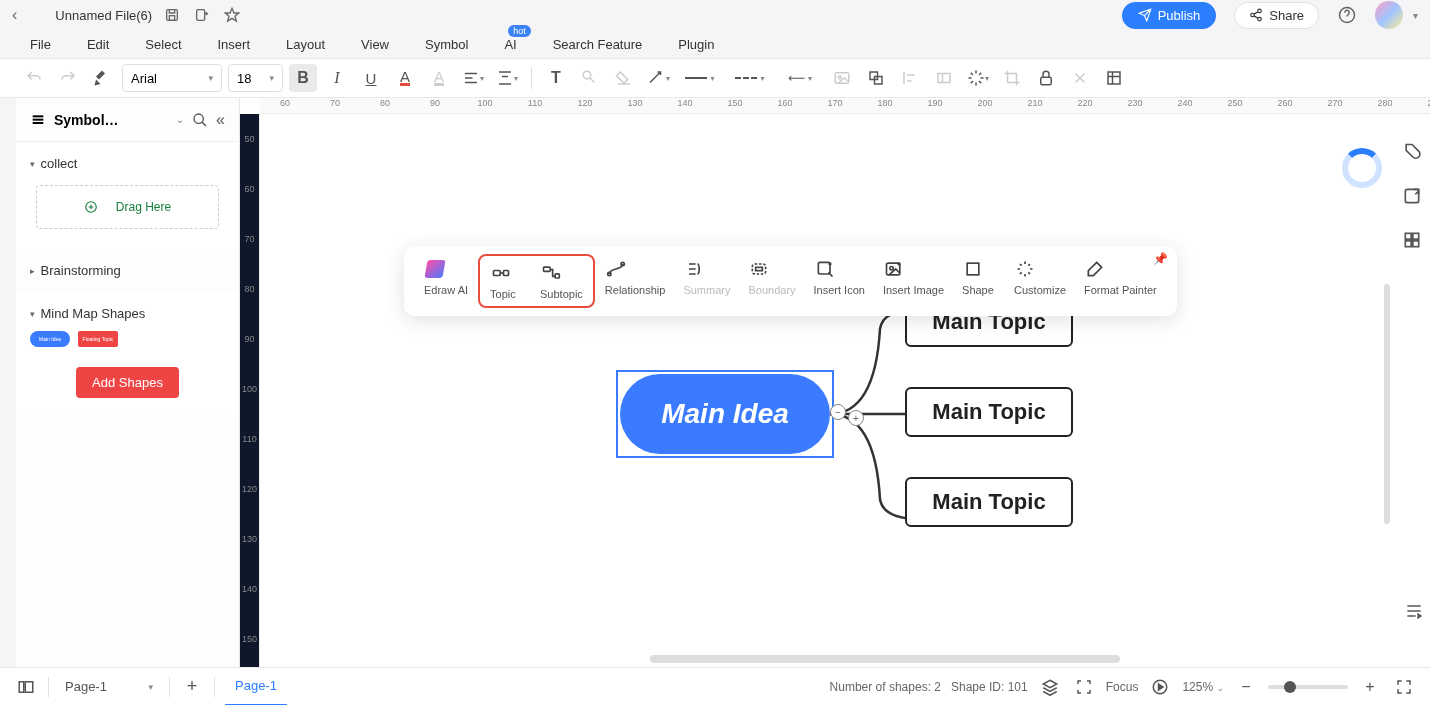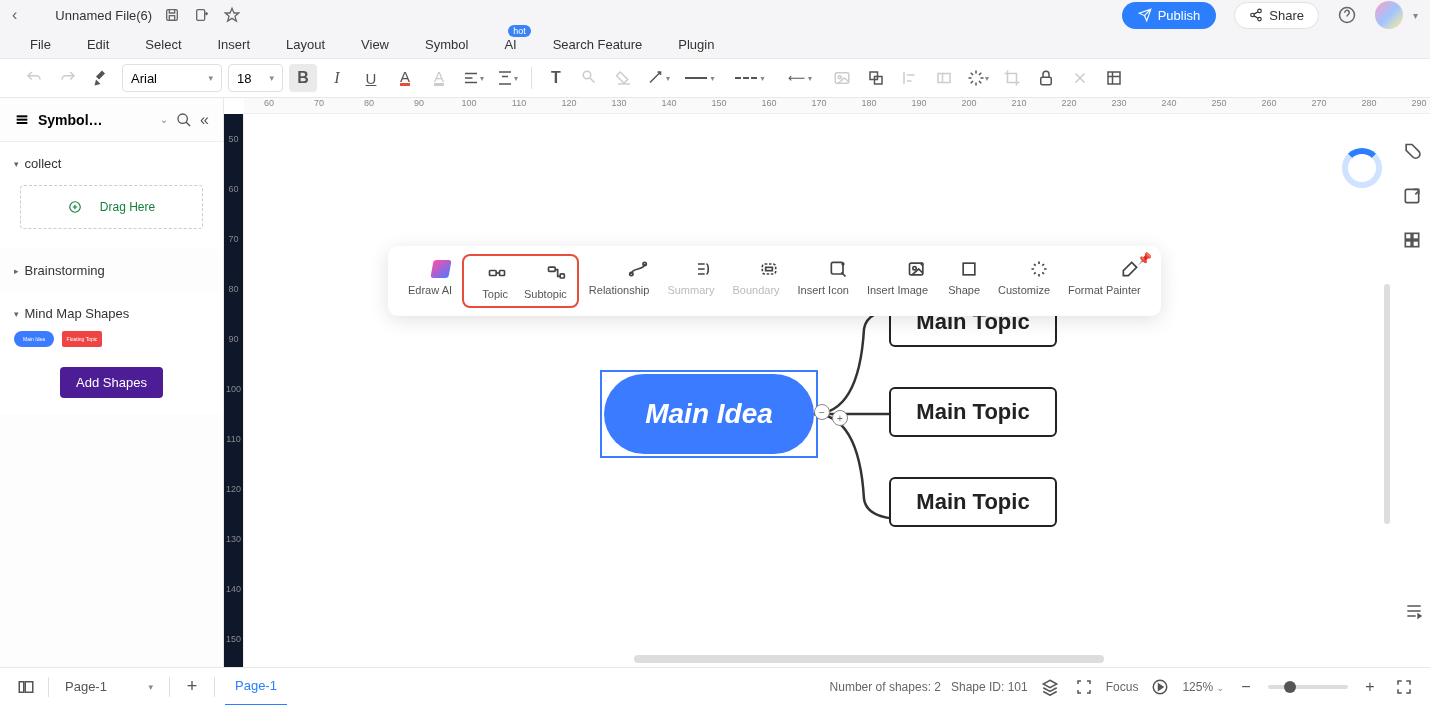--- a/index.html
+++ b/index.html
@@ -31,52 +31,52 @@
 .size-sel { width:55px; height:28px; border:1px solid #e0e0e0; border-radius:4px; display:flex; align-items:center; padding:0 8px; font-size:13px; justify-content:space-between; cursor:pointer; background:#fff;}
 .line-sel { width:44px; height:28px; display:flex; align-items:center; justify-content:center; gap:3px; cursor:pointer; }
 .line-sel .line { width:22px; height:2px; background:#555; }
 .line-sel .dash { width:22px; border-top:2px dashed #555; }
 .line-sel .arrow-shape { font-size:12px; color:#555; }
 
 
 .main { position:absolute; top:98px; left:0; right:0; bottom:38px; display:flex; }
 
 
-.sidebar { width:224px; background:#fdfdfd; border-right:1px solid #e8e8e8; display:flex; flex-direction:column; }
+.sidebar { width:224px; background:#fdfdfd; border-right:1px solid #e8e8e8; display:flex; flex-direction:column;margin-left:16px; }
 .sb-head { height:44px; display:flex; align-items:center; padding:0 14px; gap:8px; border-bottom:1px solid #eee; }
 .sb-title { font-weight:600; font-size:14px; flex:1; }
 .sb-chev { font-size:10px; color:#888; }
 .sb-icon { color:#555; cursor:pointer; }
 .sb-section { padding:10px 14px; }
 .sb-sect-head { display:flex; align-items:center; gap:6px; font-size:13px; color:#333; cursor:pointer; padding:4px 0;}
 .sb-caret { font-size:9px; color:#666; }
 .drag-box { margin:10px 6px; height:44px; border:1px dashed #ccc; border-radius:4px; display:flex; align-items:center; justify-content:center; gap:18px; color:#15803d; font-size:12px; }
 .shape-thumbs { display:flex; gap:8px; padding:6px 0 14px 0; }
 .thumb-pill { width:40px; height:16px; background:#3b7bff; border-radius:8px; display:flex; align-items:center; justify-content:center; color:#fff; font-size:5px; }
 .thumb-rect { width:40px; height:16px; background:#ef4444; border-radius:2px; display:flex; align-items:center; justify-content:center; color:#fff; font-size:5px;}
-.add-shapes { background:#4c1d95; color:#fff; border:none; border-radius:4px; padding:8px 16px; font-size:13px; margin:6px auto; display:block; cursor:pointer; }
+.add-shapes { background:#ef4444; color:#fff; border:none; border-radius:4px; padding:8px 16px; font-size:13px; margin:6px auto; display:block; cursor:pointer; }
 
 
 .canvas-wrap { flex:1; position:relative; background:#fff; }
 .ruler-h { position:absolute; top:0; left:20px; right:0; height:16px; background:#fafafa; border-bottom:1px solid #eee; display:flex; overflow:hidden; }
 .ruler-h .tick { width:50px; font-size:9px; color:#888; text-align:center; flex:0 0 50px; }
 .ruler-v { position:absolute; top:16px; left:0; width:20px; bottom:0; background:#0f172a; border-right:1px solid #eee; }
 .ruler-v .tick { height:50px; font-size:9px; color:#888; display:flex; align-items:center; justify-content:center; }
 .canvas { position:absolute; top:16px; left:20px; right:0; bottom:0; background:#fff; overflow:hidden; }
 
 
 .main-idea { position:absolute; left:360px; top:260px; width:210px; height:80px; background:#3b7bff; border-radius:40px; display:flex; align-items:center; justify-content:center; color:#fff; font-weight:700; font-size:28px; font-style:italic; }
 .sel-box { position:absolute; left:356px; top:256px; width:218px; height:88px; border:2px solid #3b7bff; pointer-events:none; }
 .node-handle { position:absolute; width:16px; height:16px; border:1px solid #888; border-radius:50%; background:#fff; display:flex; align-items:center; justify-content:center; font-size:10px; color:#666; }
 .topic-box { position:absolute; width:168px; height:50px; background:#fff; border:2px solid #222; border-radius:6px; display:flex; align-items:center; justify-content:center; font-weight:700; font-size:22px; color:#222; }
 .connector { position:absolute; stroke:#333; stroke-width:2.5; fill:none; }
 
 
 .float-tb { position:absolute; left:144px; top:132px; background:#fff; border-radius:10px; box-shadow:0 4px 20px rgba(0,0,0,.12); padding:8px 12px; display:flex; align-items:flex-start; gap:2px; }
-.ft-item { display:flex; flex-direction:column; align-items:flex-end; gap:4px; padding:4px 8px; cursor:pointer; min-width:50px;}
+.ft-item { display:flex; flex-direction:column; align-items:flex-start; gap:4px; padding:4px 8px; cursor:pointer; min-width:50px;}
 .ft-item.disabled { color:#bbb; }
 .ft-icon { width:22px; height:22px; display:flex; align-items:center; justify-content:center; color:#444; }
 .ft-label { font-size:11px; color:#555; white-space:nowrap; }
 .ft-item.disabled .ft-label { color:#bbb; }
 .ft-highlight { border:2px solid #e74c3c; border-radius:8px; padding:2px; display:flex; }
 .ft-pin { position:absolute; right:8px; top:6px; color:#aaa; font-size:12px; cursor:pointer; }
 .edraw-ai-ic { background:linear-gradient(135deg,#ff4da6,#4d79ff); width:18px; height:18px; border-radius:3px; transform:skewX(-10deg);}
 
 
 .right-rail { position:absolute; right:0; top:16px; width:36px; display:flex; flex-direction:column; align-items:center; gap:20px; padding-top:10px; }

